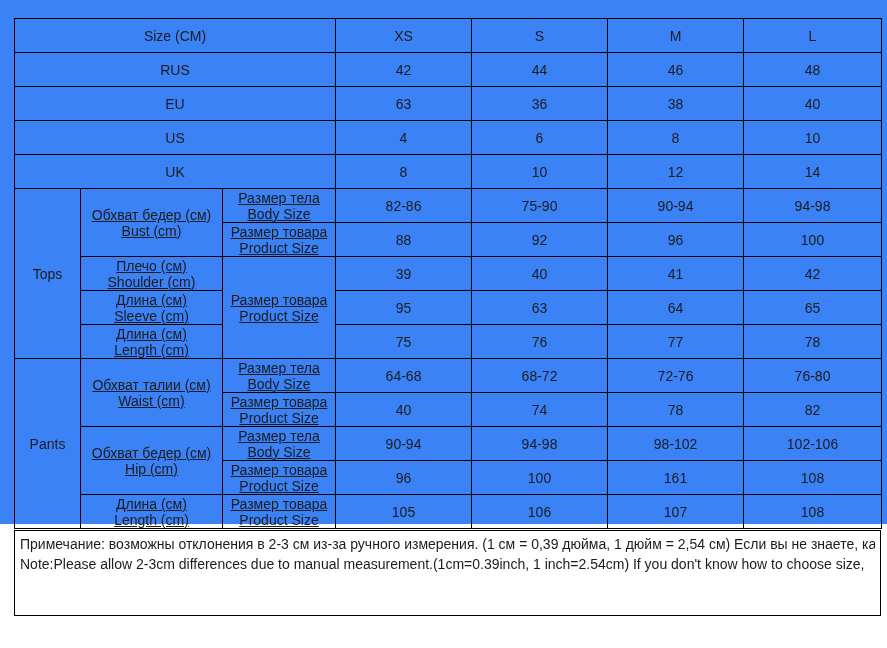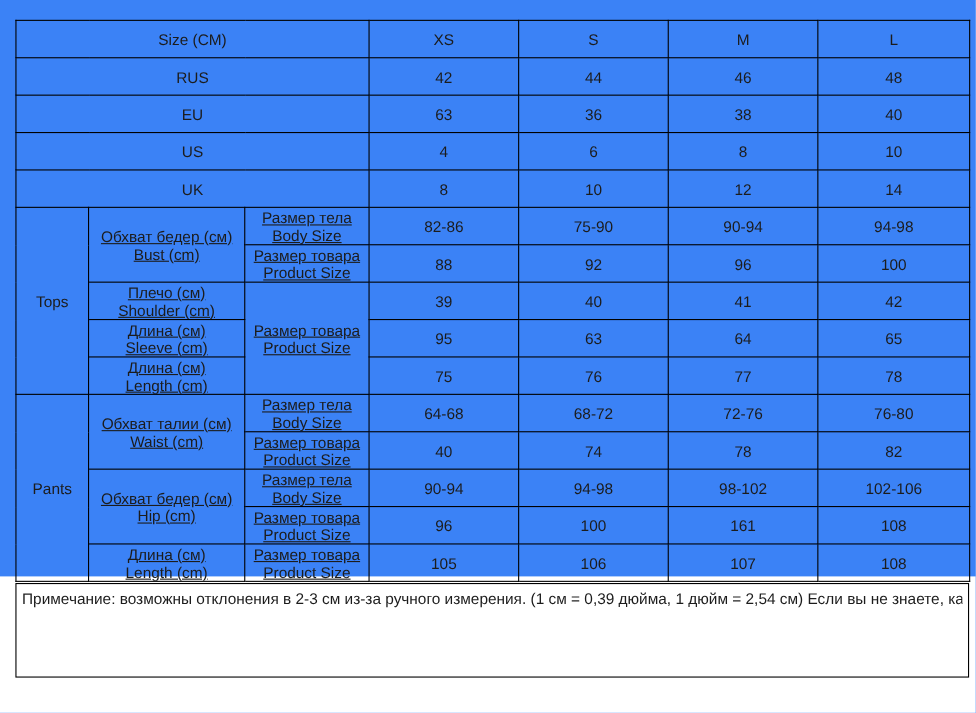--- a/index.html
+++ b/index.html
@@ -223,16 +223,17 @@
         <td>105</td>
         <td>106</td>
         <td>107</td>
         <td>108</td>
       </tr>
     </tbody>
       </table>
 
     <div class="note-box">
       <div class="note-line">Примечание: возможны отклонения в 2-3 см из-за ручного измерения. (1 см = 0,39 дюйма, 1 дюйм = 2,54 см) Если вы не знаете, ка</div>
+      <div class="note-line">Note:Please allow 2-3cm differences due to manual measurement.(1cm=0.39inch, 1 inch=2.54cm) If you don't know how to choose size,</div>
     </div>
 
   </div>
 </div>
 
 </body></html>

